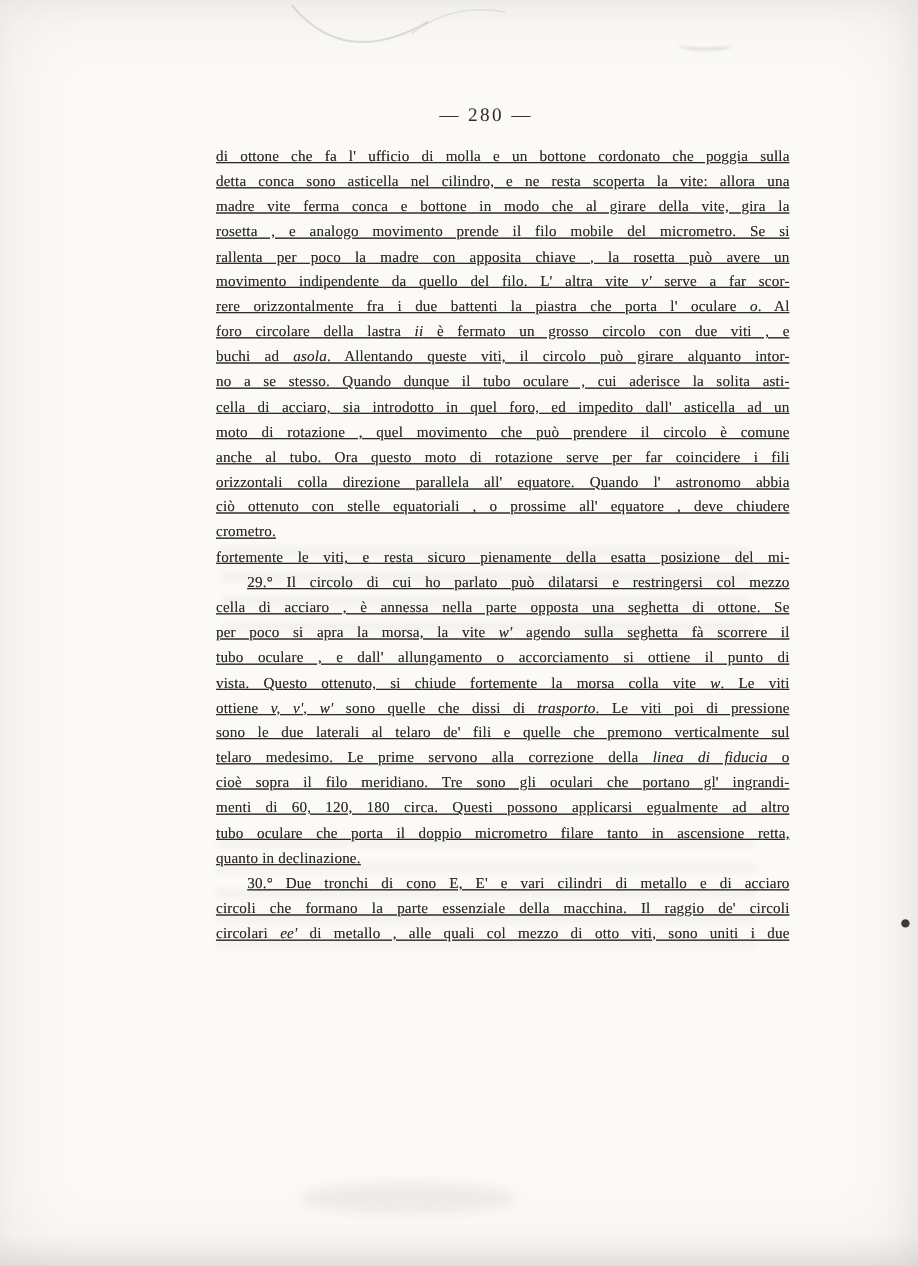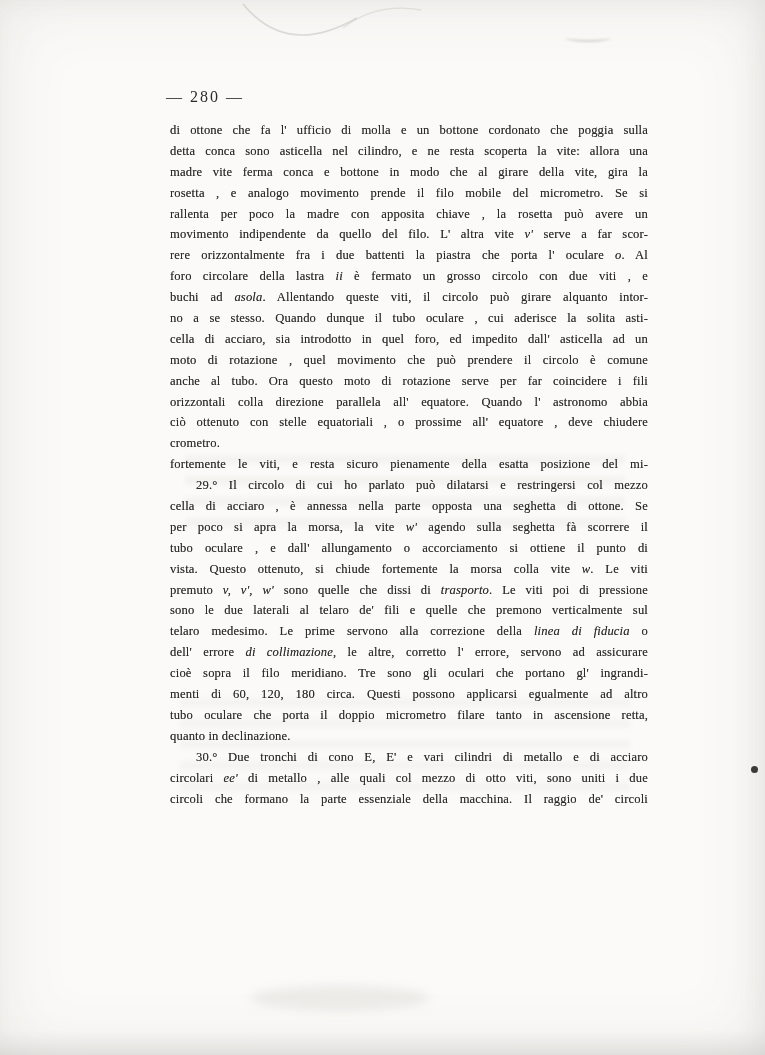--- a/index.html
+++ b/index.html
@@ -13,31 +13,33 @@
     position: relative;
     width: 765px; height: 1055px;
     background:
       radial-gradient(ellipse 140% 120% at 48% 42%, #fbfaf8 60%, #f3f2ef 88%, #e9e8e5 100%);
     box-shadow: inset 0 0 70px rgba(80,78,72,0.10), inset -8px 0 22px rgba(120,118,110,0.07);
     overflow: hidden;
   }
   .page-number {
     position: absolute;
     top: 88px; left: 166px; width: 478px;
+    text-align: center;
     font-size: 16px;
     letter-spacing: 2px;
     color: #2e2c29;
   }
   .text-block {
     position: absolute;
-    top: 120px; left: 170px; width: 478px;
+    top: 120px; left: 180px; width: 478px;
     color: #2d2b28;
     font-size: 12.6px;
     letter-spacing: 0.15px;
     text-shadow: 0 0 0.45px rgba(46,44,40,0.55);
+    text-decoration: underline;
   }
   .para { margin: 0; padding: 0; }
   .line {
     height: 20.9px;
     line-height: 20.9px;
     text-align: justify;
     text-align-last: justify;
     white-space: normal;
     overflow: hidden;
   }
@@ -118,29 +120,28 @@
         <div class="line"><span>ciò ottenuto con stelle equatoriali , o prossime all' equatore , deve chiudere</span></div>
         <div class="line lastline"><span>crometro.</span></div>
         <div class="line"><span>fortemente le viti, e resta sicuro pienamente della esatta posizione del mi-</span></div>
       </div>
       <div class="para">
         <div class="line indent"><span>29.° Il circolo di cui ho parlato può dilatarsi e restringersi col mezzo</span></div>
         <div class="line"><span>cella di acciaro , è annessa nella parte opposta una seghetta di ottone. Se</span></div>
         <div class="line"><span>per poco si apra la morsa, la vite </span><span class="it">w'</span><span> agendo sulla seghetta fà scorrere il</span></div>
         <div class="line"><span>tubo oculare , e dall' allungamento o accorciamento si ottiene il punto di</span></div>
         <div class="line"><span>vista. Questo ottenuto, si chiude fortemente la morsa colla vite </span><span class="it">w</span><span>. Le viti</span></div>
-        <div class="line"><span>premuto </span><span class="it">v, v', w'</span><span> sono quelle che dissi di </span><span class="it">trasporto</span><span>. Le viti poi di pressione</span></div>
+        <div class="line"><span>ottiene </span><span class="it">v, v', w'</span><span> sono quelle che dissi di </span><span class="it">trasporto</span><span>. Le viti poi di pressione</span></div>
         <div class="line"><span>sono le due laterali al telaro de' fili e quelle che premono verticalmente sul</span></div>
         <div class="line"><span>telaro medesimo. Le prime servono alla correzione della </span><span class="it">linea di fiducia</span><span> o</span></div>
-        <div class="line"><span>dell' errore </span><span class="it">di collimazione</span><span>, le altre, corretto l' errore, servono ad assicurare</span></div>
         <div class="line"><span>cioè sopra il filo meridiano. Tre sono gli oculari che portano gl' ingrandi-</span></div>
         <div class="line"><span>menti di 60, 120, 180 circa. Questi possono applicarsi egualmente ad altro</span></div>
         <div class="line"><span>tubo oculare che porta il doppio micrometro filare tanto in ascensione retta,</span></div>
         <div class="line lastline"><span>quanto in declinazione.</span></div>
       </div>
       <div class="para">
         <div class="line indent"><span>30.° Due tronchi di cono E, E' e vari cilindri di metallo e di acciaro</span></div>
+        <div class="line"><span>circoli che formano la parte essenziale della macchina. Il raggio de' circoli</span></div>
         <div class="line"><span>circolari </span><span class="it">ee'</span><span> di metallo , alle quali col mezzo di otto viti, sono uniti i due</span></div>
-        <div class="line"><span>circoli che formano la parte essenziale della macchina. Il raggio de' circoli</span></div>
       </div>
     </div>
 
 </div>
 
 </body></html>

